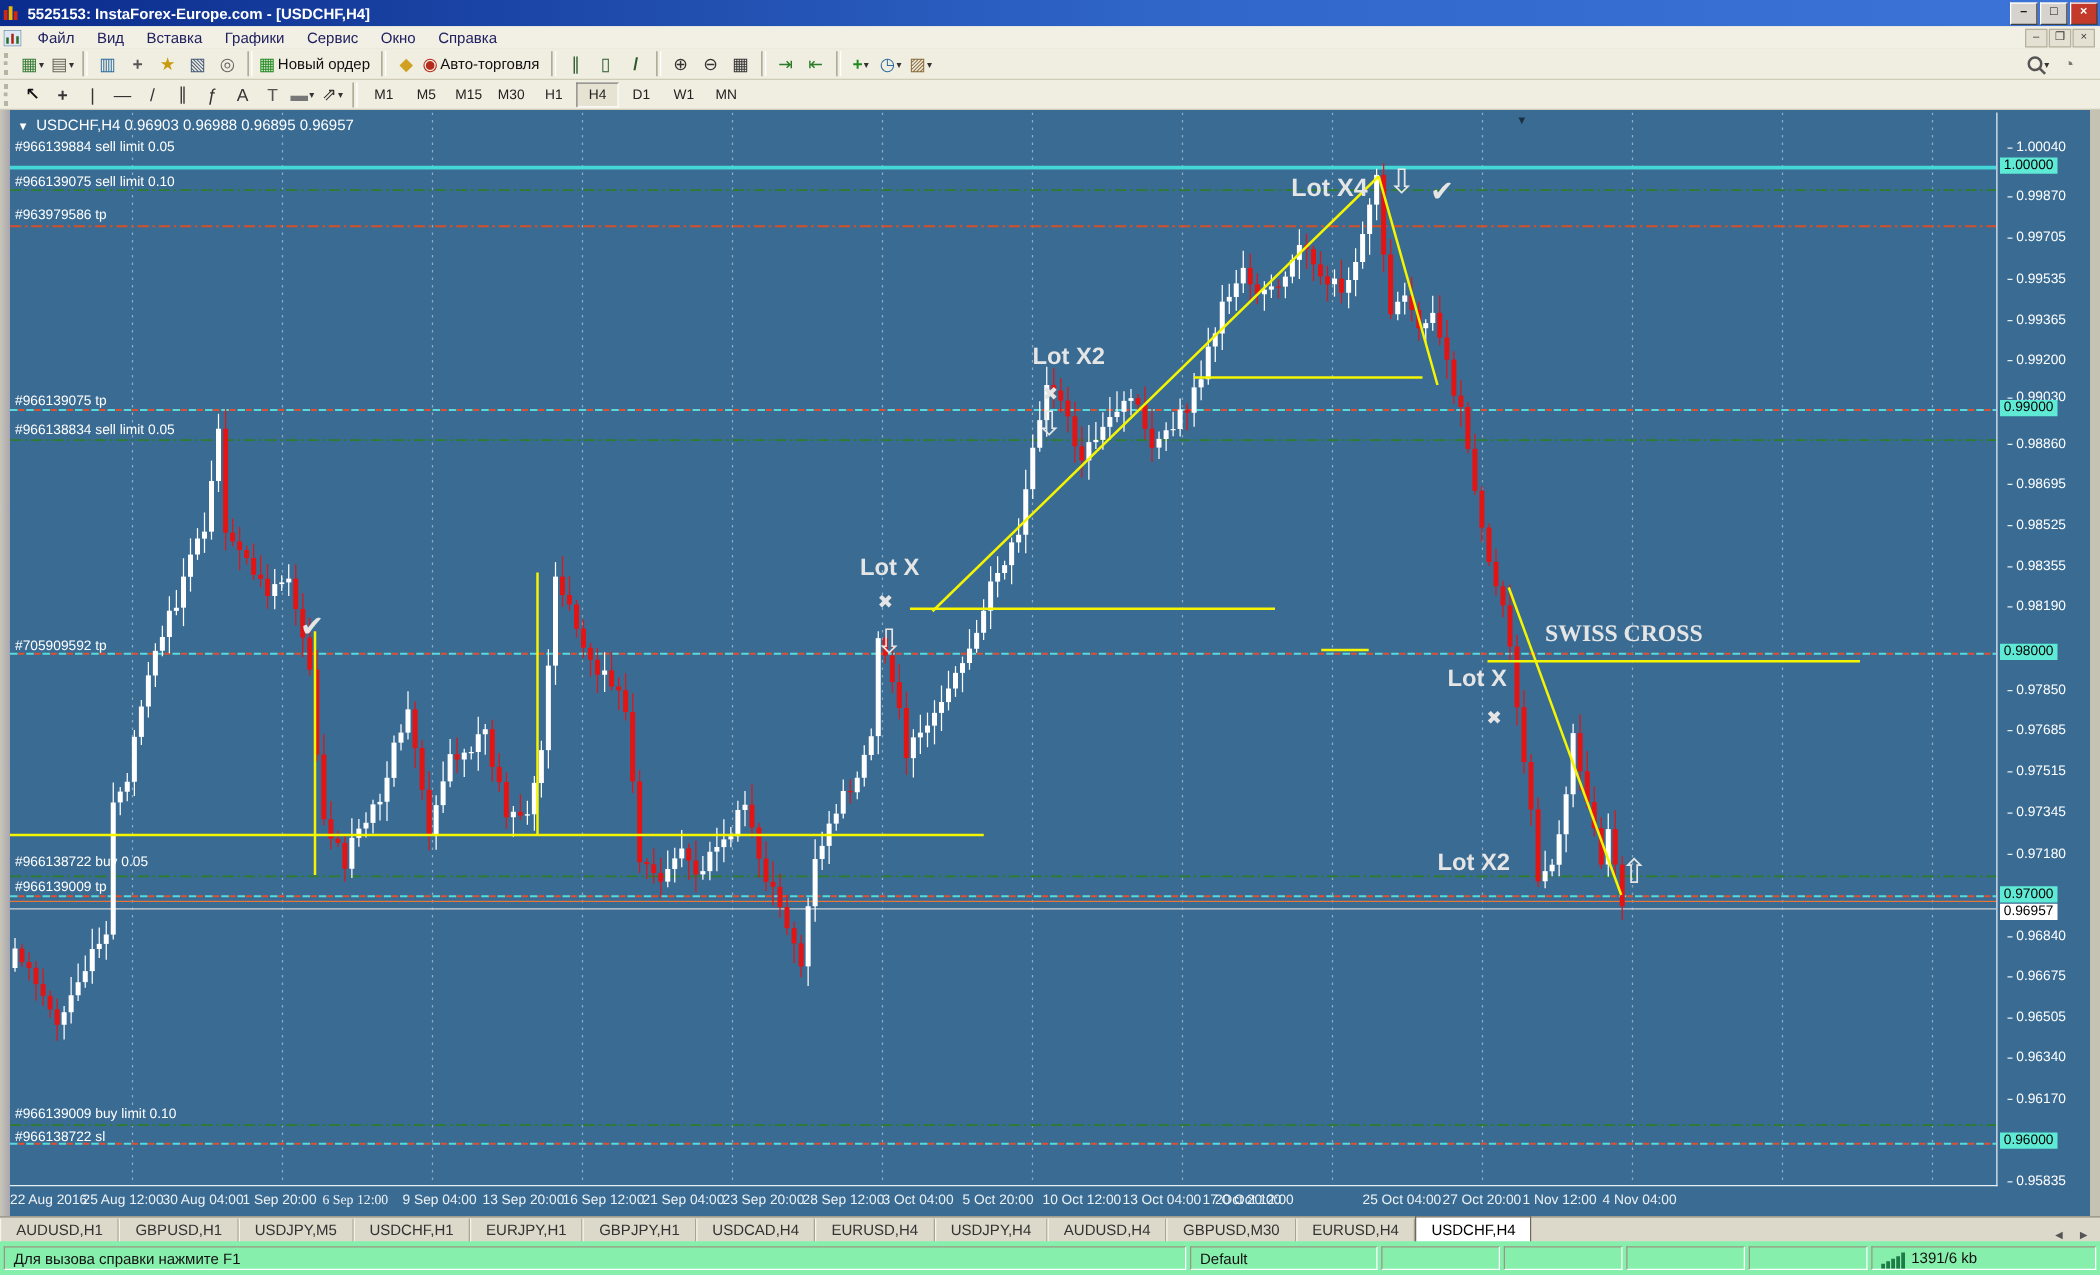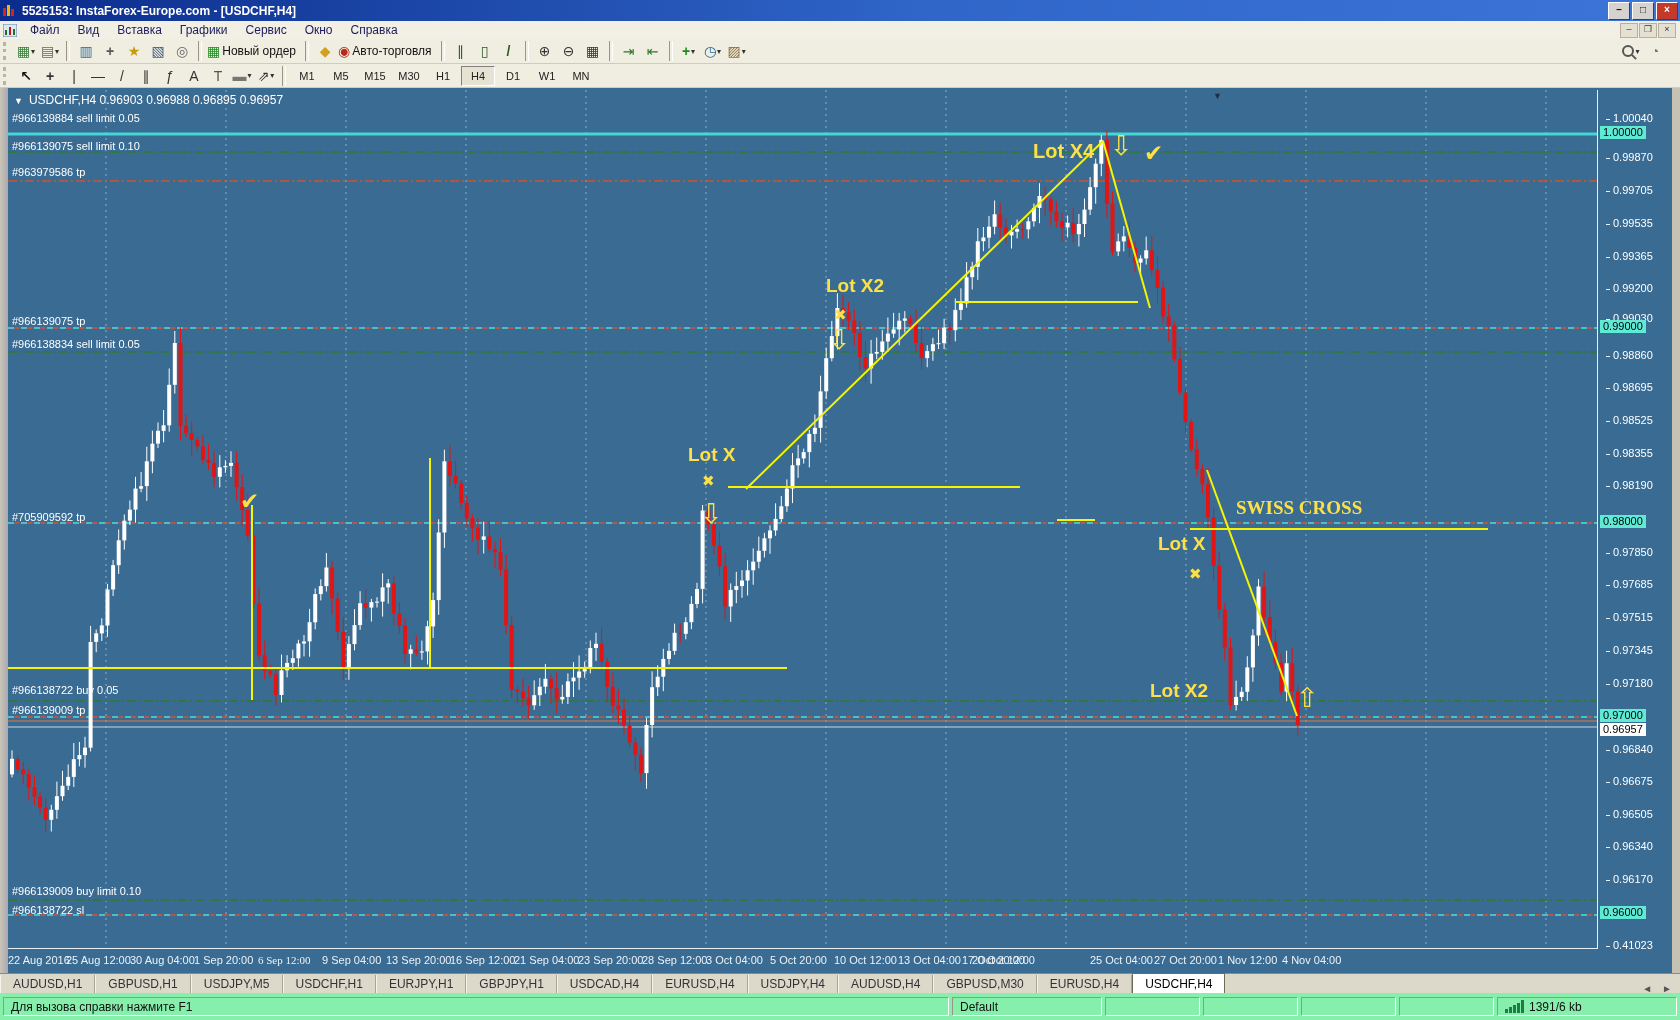--- a/index.html
+++ b/index.html
@@ -42,21 +42,21 @@
   .chartbg{position:absolute;left:0;top:88px;width:1680px;height:885px;background:#396b93;}
   .edgeL{position:absolute;left:0;top:88px;width:8px;height:885px;
     background:linear-gradient(90deg,#c9c6b8,#a9a6b0);}
   .edgeR{position:absolute;left:1672px;top:88px;width:8px;height:885px;background:#c5c2b4;}
   #plot{position:absolute;left:8px;top:90px;width:1589px;height:858px;
     border-right:1px solid #e8f0f4;border-bottom:1px solid #e8f0f4;background:#396b93;}
   #plot svg{position:absolute;left:0;top:0;}
   .hdr{position:absolute;left:6px;top:3px;color:#fff;font-size:12px;white-space:nowrap;}
   .hdr .tri{font-size:9px;margin-right:6px;}
   .olabel{position:absolute;left:4px;color:#fff;font-size:11px;white-space:nowrap;}
-  .ann{position:absolute;color:#fde047;font-weight:bold;white-space:nowrap;}
+  .ann{position:absolute;color:#e5e5e5;font-weight:bold;white-space:nowrap;}
   .endtri{position:absolute;color:#1c2f40;font-size:9px;}
   #paxis{position:absolute;left:1598px;top:90px;width:74px;height:883px;color:#fff;font-size:11px;}
   .pl{position:absolute;left:8px;white-space:nowrap;text-align:right;}
   .pl::before{content:"";display:inline-block;width:4px;height:1px;background:#e8f0f4;
     vertical-align:middle;margin-right:3px;}
   .ptag{position:absolute;left:2px;background:#5eead4;color:#000;padding:0 3px 1px 3px;
     font-size:11px;white-space:nowrap;}
   .ptag.white{background:#fff;}
   #taxis{position:absolute;left:8px;top:950px;width:1589px;height:23px;color:#eef2f5;
     font-size:11px;overflow:hidden;}
@@ -68,21 +68,21 @@
     white-space:nowrap;}
   .tab.active{background:#fff;border:1px solid #6e6a5a;border-bottom:none;color:#000;
     padding-top:3px;margin-top:-2px;}
   .tabarrows{margin-left:auto;margin-right:8px;color:#555;font-size:10px;display:flex;gap:10px;align-items:center;}
   .statusbar{position:absolute;left:0;top:993px;width:1680px;height:27px;background:#86efac;
     display:flex;align-items:center;padding:2px 3px;box-sizing:border-box;font-size:12px;color:#111;gap:3px;}
   .cell{border:1px solid;border-color:#9a9683 #fff #fff #9a9683;height:19px;line-height:18px;
     padding:0 7px;box-sizing:border-box;white-space:nowrap;overflow:hidden;}
   .cell.help{flex:1 1 auto;}
   .w150{width:150px;} .w95{width:95px;}
-  .traffic{width:180px;display:flex;align-items:center;gap:5px;}
+  .traffic{width:180px;display:flex;align-items:flex-end;gap:5px;}
   .bars{display:inline-flex;align-items:flex-end;gap:1px;height:13px;}
   .bars i{display:block;width:3px;background:#1e7a46;}
 </style>
 </head>
 <body>
 
 <div id="app">
 
   <div class="titlebar">
     <span style="display:inline-flex;">
@@ -822,21 +822,21 @@
       <div class="pl" style="top: 456px;">0.97850</div>
       <div class="pl" style="top: 488px;">0.97685</div>
       <div class="pl" style="top: 521px;">0.97515</div>
       <div class="pl" style="top: 554px;">0.97345</div>
       <div class="pl" style="top: 587px;">0.97180</div>
       <div class="pl" style="top: 653px;">0.96840</div>
       <div class="pl" style="top: 685px;">0.96675</div>
       <div class="pl" style="top: 718px;">0.96505</div>
       <div class="pl" style="top: 750px;">0.96340</div>
       <div class="pl" style="top: 783px;">0.96170</div>
-      <div class="pl" style="top: 849px;">0.41023</div>
+      <div class="pl" style="top: 849px;">0.95835</div>
       <div class="ptag" style="top: 36px;">1.00000</div>
       <div class="ptag" style="top: 230px;">0.99000</div>
       <div class="ptag" style="top: 425px;">0.98000</div>
       <div class="ptag" style="top: 619px;">0.97000</div>
       <div class="ptag" style="top: 816px;">0.96000</div>
       <div class="ptag white" style="top: 633px;">0.96957</div>
     </div>
   <div id="taxis">
       <div class="tl" style="left: 0px;">22 Aug 2016</div>
       <div class="tl" style="left: 58px;">25 Aug 12:00</div>

